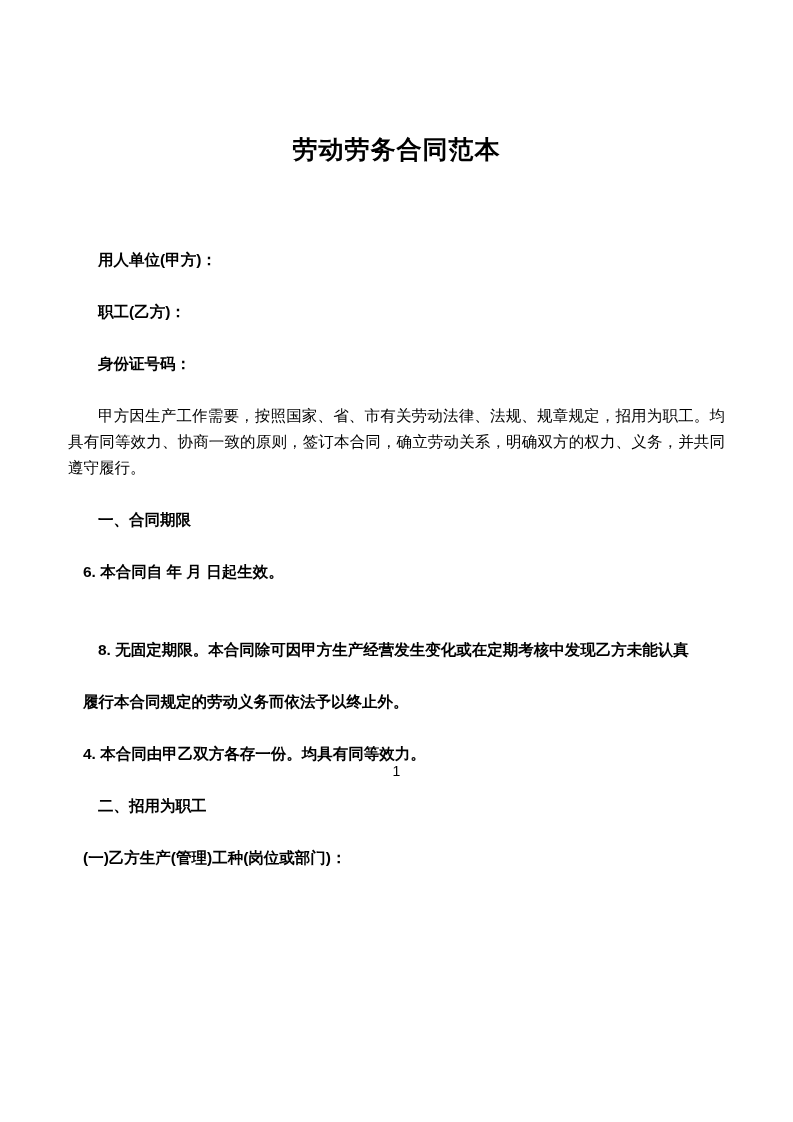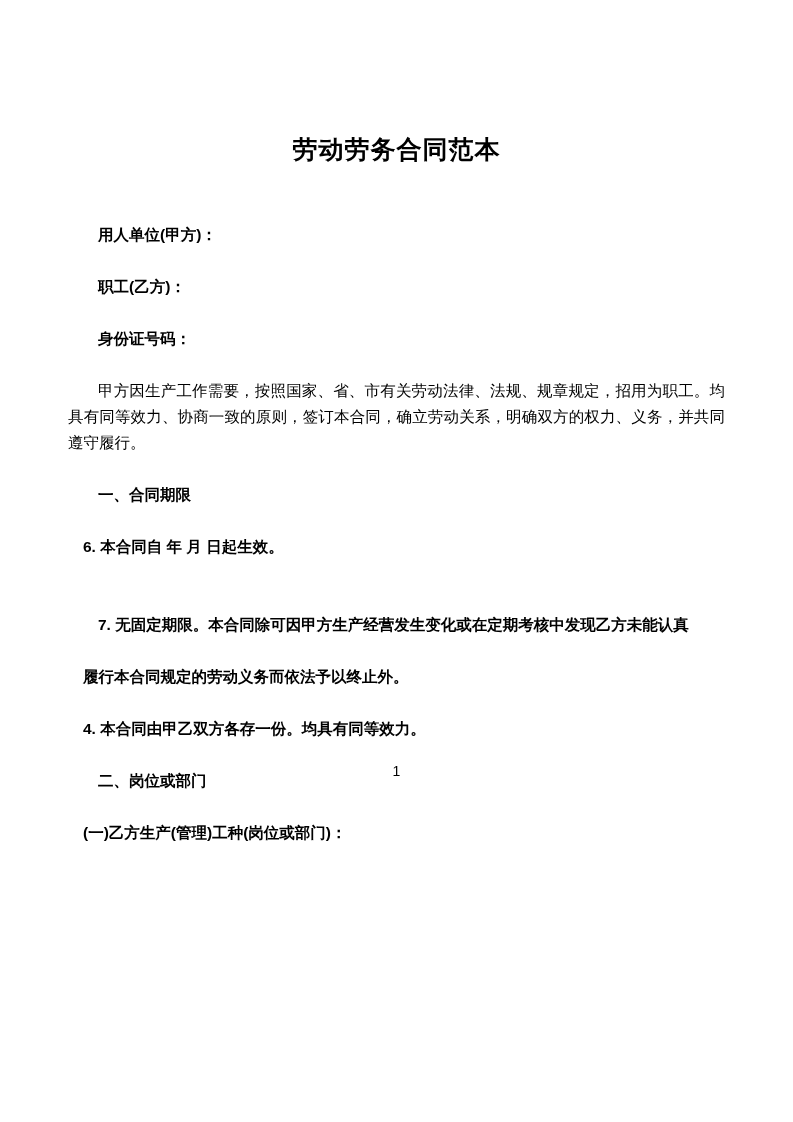--- a/index.html
+++ b/index.html
@@ -25,21 +25,21 @@
   .doc-title {
     text-align: center;
     font-size: 25px;
     font-weight: bold;
     letter-spacing: 1px;
     margin: 0;
     padding-top: 132px;
     line-height: 34px;
   }
   .body-block {
-    margin-top: 56px;
+    margin-top: 81px;
   }
   p.para {
     margin: 0 0 0 0;
     font-size: 15.5px;
     line-height: 26px;
     text-align: justify;
   }
   .spacer {
     height: 26px;
   }
@@ -87,30 +87,30 @@
     <div class="spacer"></div>
 
     <p class="para indent-field bold">一、合同期限</p>
     <div class="spacer"></div>
 
     <p class="para indent-half bold">6. 本合同自 年 月 日起生效。</p>
     <div class="spacer"></div>
 
     <div class="spacer"></div>
 
-    <p class="para indent1 bold">7. 无固定期限。本合同除可因甲方生产经营发生变化或在定期考核中发现乙方未能认真</p>
+    <p class="para indent1 bold">8. 无固定期限。本合同除可因甲方生产经营发生变化或在定期考核中发现乙方未能认真</p>
     <div class="spacer"></div>
 
     <p class="para indent-half bold">履行本合同规定的劳动义务而依法予以终止外。</p>
     <div class="spacer"></div>
 
     <p class="para indent-half bold">4. 本合同由甲乙双方各存一份。均具有同等效力。</p>
     <div class="spacer"></div>
 
-    <p class="para indent-field bold">二、岗位或部门</p>
+    <p class="para indent-field bold">二、招用为职工</p>
     <div class="spacer"></div>
 
     <p class="para indent-half bold">(一)乙方生产(管理)工种(岗位或部门)：</p>
 
   </div>
 
   <div class="page-number">1</div>
 
 </div>
 

